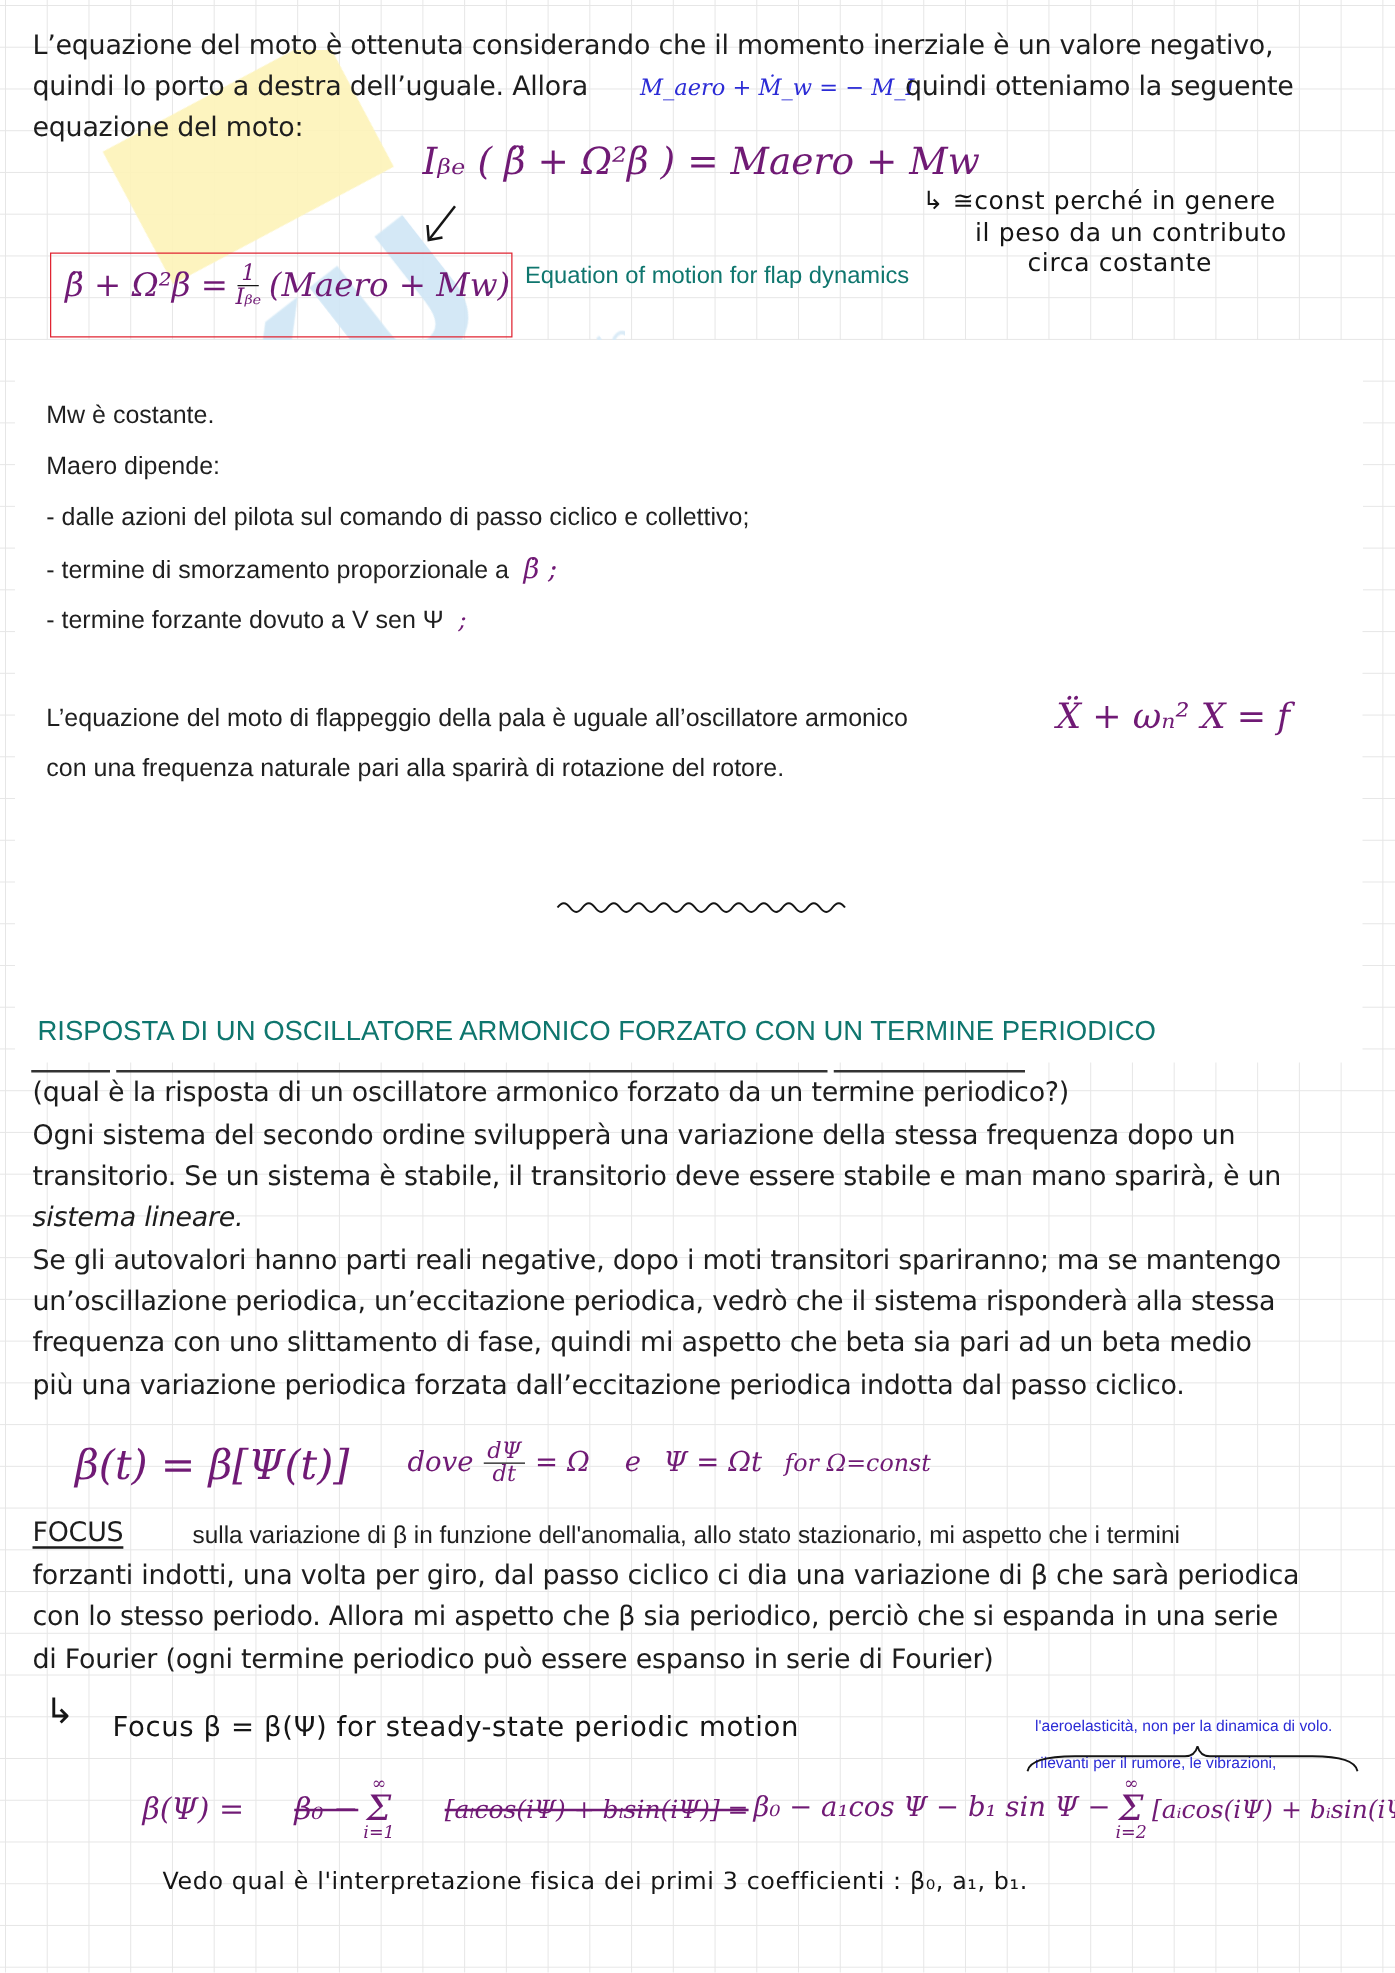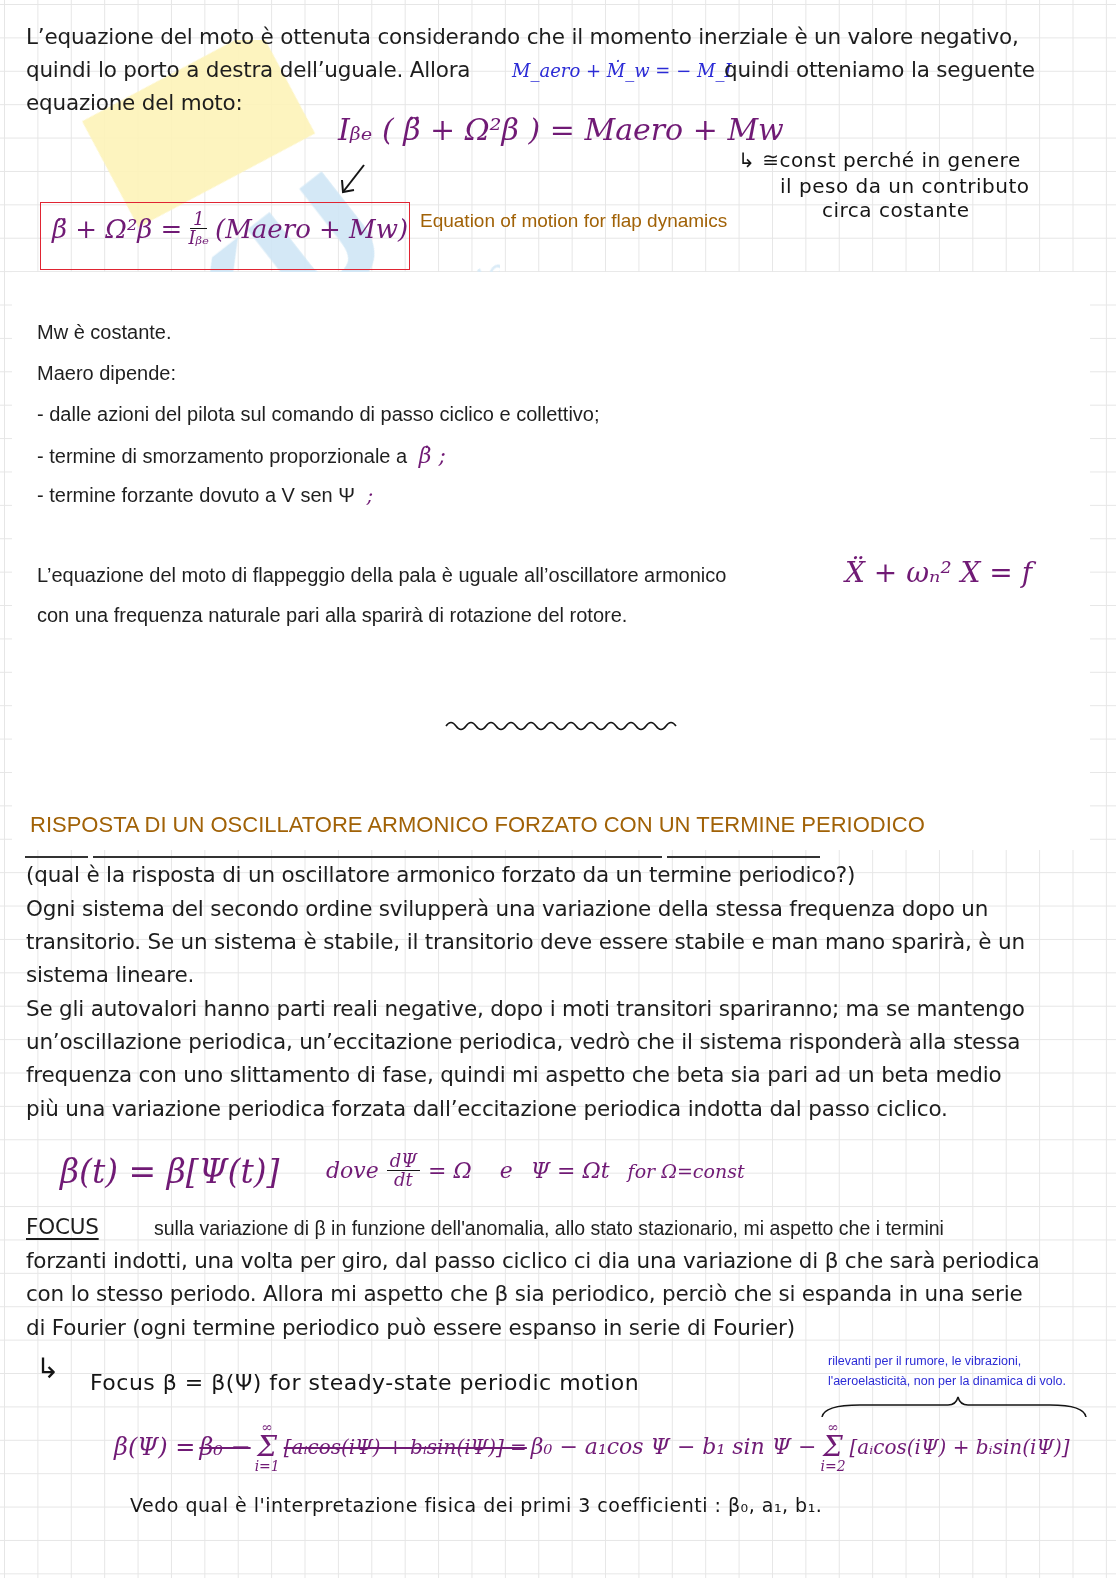--- a/index.html
+++ b/index.html
@@ -13,28 +13,28 @@
     background-position:4px 4px;
     font-family:"Liberation Sans", sans-serif;
     color:#1a1a1a;
   }
   .abs { position:absolute; }
   .typed { font-family:"DejaVu Sans", sans-serif; font-size:21.5px; letter-spacing:-0.2px; color:#1d1d1d; white-space:nowrap; }
   .narrow { font-family:"Liberation Sans", sans-serif; font-size:20px; color:#1f1f1f; white-space:nowrap; }
   .hand { font-family:"DejaVu Serif", serif; font-style:italic; color:#701a75; white-space:nowrap; }
   .hand-caps { font-family:"DejaVu Sans", sans-serif; color:#151515; white-space:nowrap; letter-spacing:0.5px; }
   .blue { color:#2b2bd6; }
-  .red { color:#a16207;text-align:center; }
+  .red { color:#0f766e;text-align:center; }
   .watermark { position:absolute; left:40px; top:40px; width:460px; height:520px; pointer-events:none; }
   .white-panel { position:absolute; left:12px; top:272px; width:1078px; height:578px; background:#ffffff; }
   .rule { position:absolute; height:1.5px; background:#333; }
   .box { position:absolute; border:1.5px solid #e02432; }
   .frac { display:inline-flex; flex-direction:column; align-items:center; vertical-align:middle; line-height:1; }
   .frac .num { border-bottom:1.5px solid #151515; padding:0 3px; }
-  .strike { text-decoration:line-through; text-decoration-thickness:2px; }
+  .strike { text-decoration:line-through; text-decoration-thickness:2px;margin-left:36px; }
   .sum { display:inline-flex; flex-direction:column; align-items:center; vertical-align:middle; line-height:1; font-size:14px; }
   .sum .sig { font-size:28px; line-height:0.9; }
 </style>
 </head>
 <body>
 
 <svg class="watermark" viewBox="0 0 460 520">
   <g transform="rotate(-38 230 260)" opacity="0.9">
     <rect x="180" y="20" width="200" height="120" fill="#fdf3b8" transform="rotate(10 280 80)"></rect>
     <text x="20" y="300" font-family="DejaVu Sans, sans-serif" font-weight="bold" font-size="150" fill="#cfe6f5">SKU</text>
@@ -101,21 +101,21 @@
 </svg>
 
 <div class="abs red" style="left:30px; top:812px; font-size:22px; font-family:'Liberation Sans',sans-serif; white-space:nowrap;">RISPOSTA DI UN OSCILLATORE ARMONICO FORZATO CON UN TERMINE PERIODICO</div>
 <div class="rule" style="left:25px; top:856px; width:63px;"></div>
 <div class="rule" style="left:93px; top:856px; width:569px;"></div>
 <div class="rule" style="left:667px; top:856px; width:153px;"></div>
 
 <div class="abs typed" style="left:26px; top:862px;">(qual è la risposta di un oscillatore armonico forzato da un termine periodico?)</div>
 <div class="abs typed" style="left:26px; top:896px;">Ogni sistema del secondo ordine svilupperà una variazione della stessa frequenza dopo un</div>
 <div class="abs typed" style="left:26px; top:929px;">transitorio. Se un sistema è stabile, il transitorio deve essere stabile e man mano sparirà, è un</div>
-<div class="abs typed" style="left:26px; top:962px;">sistema lineare.</div>
+<div class="abs typed" style="left:26px; top:962px;font-style:italic;">sistema lineare.</div>
 <div class="abs typed" style="left:26px; top:996px;">Se gli autovalori hanno parti reali negative, dopo i moti transitori spariranno; ma se mantengo</div>
 <div class="abs typed" style="left:26px; top:1029px;">un’oscillazione periodica, un’eccitazione periodica, vedrò che il sistema risponderà alla stessa</div>
 <div class="abs typed" style="left:26px; top:1062px;">frequenza con uno slittamento di fase, quindi mi aspetto che beta sia pari ad un beta medio</div>
 <div class="abs typed" style="left:26px; top:1096px;">più una variazione periodica forzata dall’eccitazione periodica indotta dal passo ciclico.</div>
 
 <div class="abs hand" style="left:60px; top:1152px; font-size:33px;">β(t) = β[Ψ(t)]</div>
 <div class="abs hand" style="left:326px; top:1152px; font-size:22px; display:flex; align-items:center; gap:8px;">
   <span>dove</span>
   <span class="frac" style="font-size:18px;">
     <span class="num">dΨ</span>
@@ -129,21 +129,21 @@
 
 <div class="abs typed" style="left:26px; top:1214px; text-decoration:underline; text-underline-offset:4px;">FOCUS</div>
 <div class="abs narrow" style="left:154px; top:1217px; font-size:19.5px;">sulla variazione di β in funzione dell'anomalia, allo stato stazionario, mi aspetto che i termini</div>
 <div class="abs typed" style="left:26px; top:1248px;">forzanti indotti, una volta per giro, dal passo ciclico ci dia una variazione di β che sarà periodica</div>
 <div class="abs typed" style="left:26px; top:1281px;">con lo stesso periodo. Allora mi aspetto che β sia periodico, perciò che si espanda in una serie</div>
 <div class="abs typed" style="left:26px; top:1315px;">di Fourier (ogni termine periodico può essere espanso in serie di Fourier)</div>
 
 <div class="abs hand-caps" style="left:36px; top:1352px; font-size:28px;">↳</div>
 <div class="abs hand-caps" style="left:90px; top:1370px; font-size:22px;">Focus β = β(Ψ) for steady-state periodic motion</div>
 
-<div class="abs blue" style="left:828px; top:1354px; font-size:12.5px; font-family:'Liberation Sans',sans-serif;">rilevanti per il rumore, le vibrazioni,</div>
+<div class="abs blue" style="left:828px; top:1403px; font-size:12.5px; font-family:'Liberation Sans',sans-serif;">rilevanti per il rumore, le vibrazioni,</div>
 <div class="abs blue" style="left:828px; top:1374px; font-size:12.5px; font-family:'Liberation Sans',sans-serif;">l'aeroelasticità, non per la dinamica di volo.</div>
 <svg class="abs" style="left:820px; top:1395px;" width="270" height="24">
   <path d="M2 22 Q4 10 40 10 L128 10 Q136 10 138 2 Q140 10 148 10 L230 10 Q264 10 266 22" fill="none" stroke="#151515" stroke-width="1.5"></path>
 </svg>
 
 <div class="abs hand" style="left:114px; top:1420px; font-size:24px; display:flex; align-items:center; gap:4px;">
   <span>β(Ψ) =</span>
   <span class="strike">β₀ −</span>
   <span class="sum">
     <span>∞</span>

